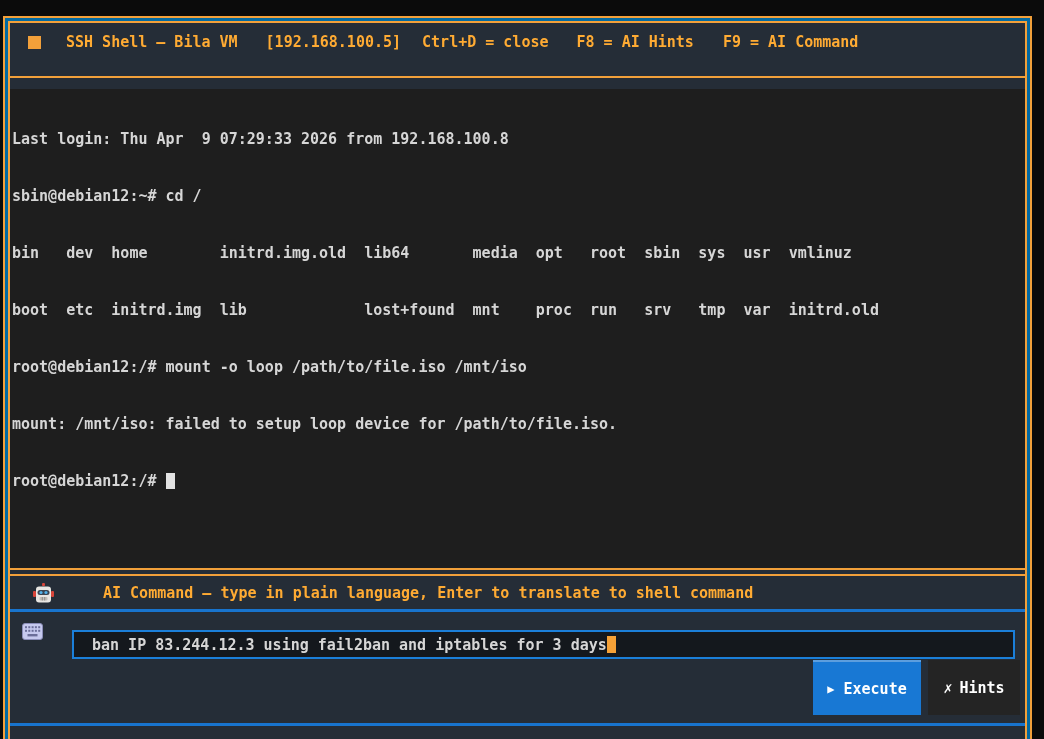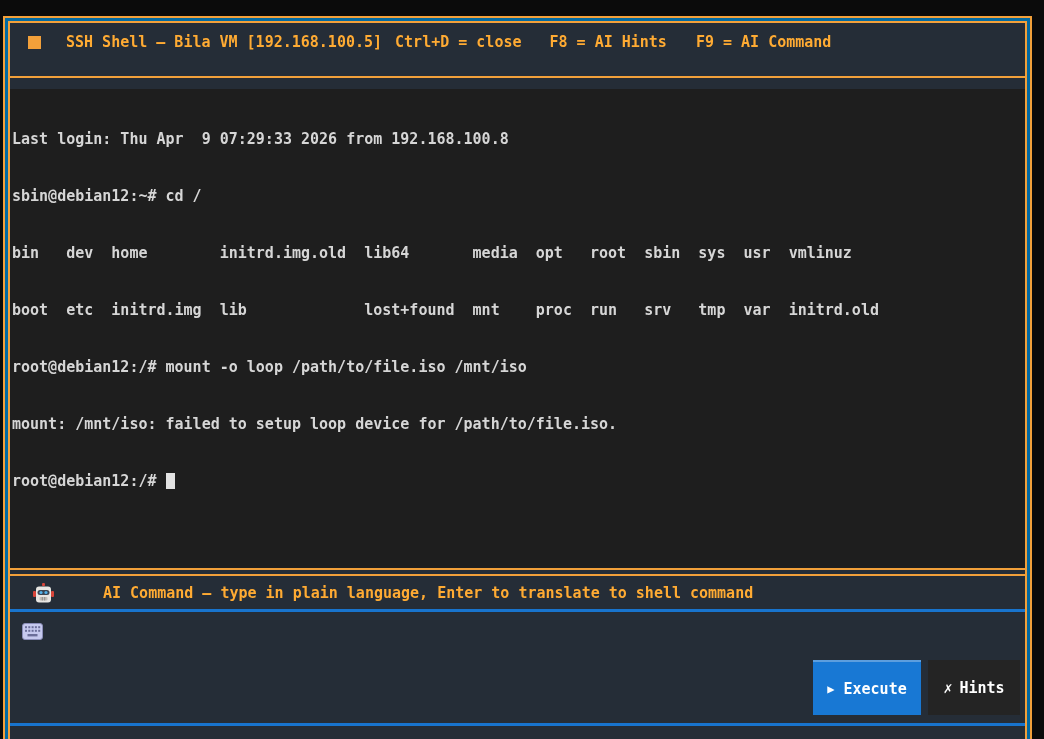--- a/index.html
+++ b/index.html
@@ -17,22 +17,22 @@
   }
 
   
   .titlebar {
     height:53px; background:#252d37; display:flex; align-items:flex-start;
     padding-top:11px; color:#FFAB33; font-weight:bold; font-size:15px; line-height:17px;
     white-space:pre;
   }
   .title-square { width:13px; height:13px; background:#F2A03A; margin-left:18px; margin-top:2px; }
   .t-title { margin-left:25px; }
-  .t-host  { margin-left:9px; }
-  .t-hint1 { margin-left:13px; }
+  .t-host  { margin-left:28px; }
+  .t-hint1 { margin-left:21px; }
   .t-hint2 { margin-left:28px; }
   .t-hint3 { margin-left:29px;text-align:center; }
   .titlebar-rule { height:0; border-top:2px solid #F2A03A; }
 
   
   .terminal {
     margin-top:11px; height:479px; background:#1e1e1e; overflow:hidden;
     color:#d6d6d6; font-size:15px; line-height:19px; font-weight:bold;
     padding:3px 0 0 2px; white-space:pre;
   }
@@ -134,20 +134,23 @@
             <rect x="16.2" y="3.2" width="2" height="2"></rect>
           <rect x="3" y="6.8" width="2" height="2"></rect>
             <rect x="6.3" y="6.8" width="2" height="2"></rect>
             <rect x="9.6" y="6.8" width="2" height="2"></rect>
             <rect x="12.9" y="6.8" width="2" height="2"></rect>
             <rect x="16.2" y="6.8" width="2" height="2"></rect>
           <rect x="5.5" y="11" width="10" height="2.4"></rect>
         </g>
       </svg>
 
+      <div class="ai-input">
+        <span>ban IP 83.244.12.3 using fail2ban and iptables for 3 days</span><span class="input-cursor"></span>
+      </div>
 
       <button class="btn btn-execute">
         <span class="btn-icon">▶</span><span>Execute</span>
       </button>
 
       <button class="btn btn-cancel">
         <span class="btn-icon">✗</span><span>Hints</span>
       </button>
 
       <div class="bottom-blue-line"></div>

